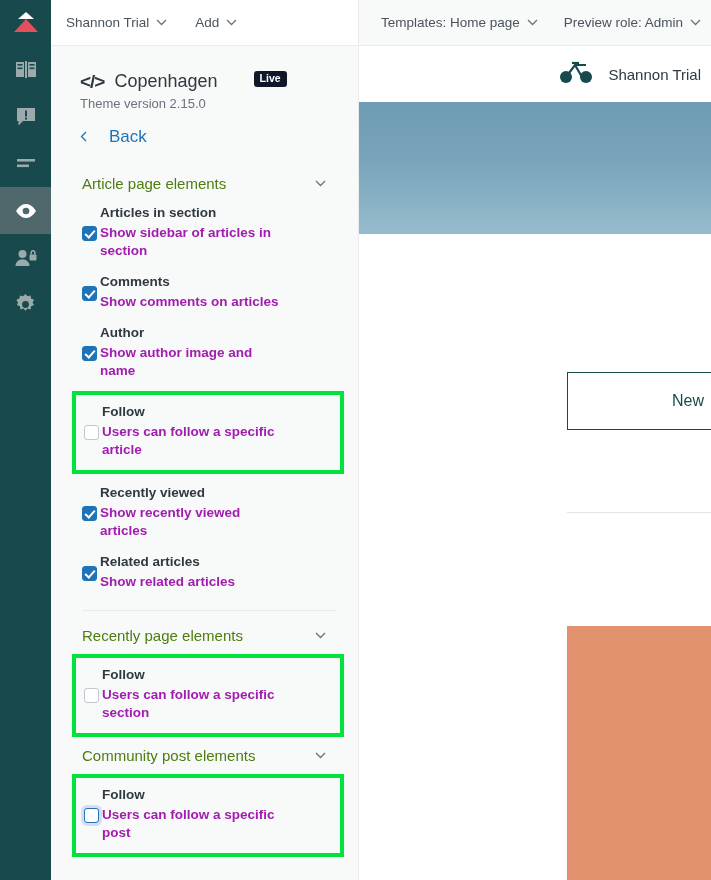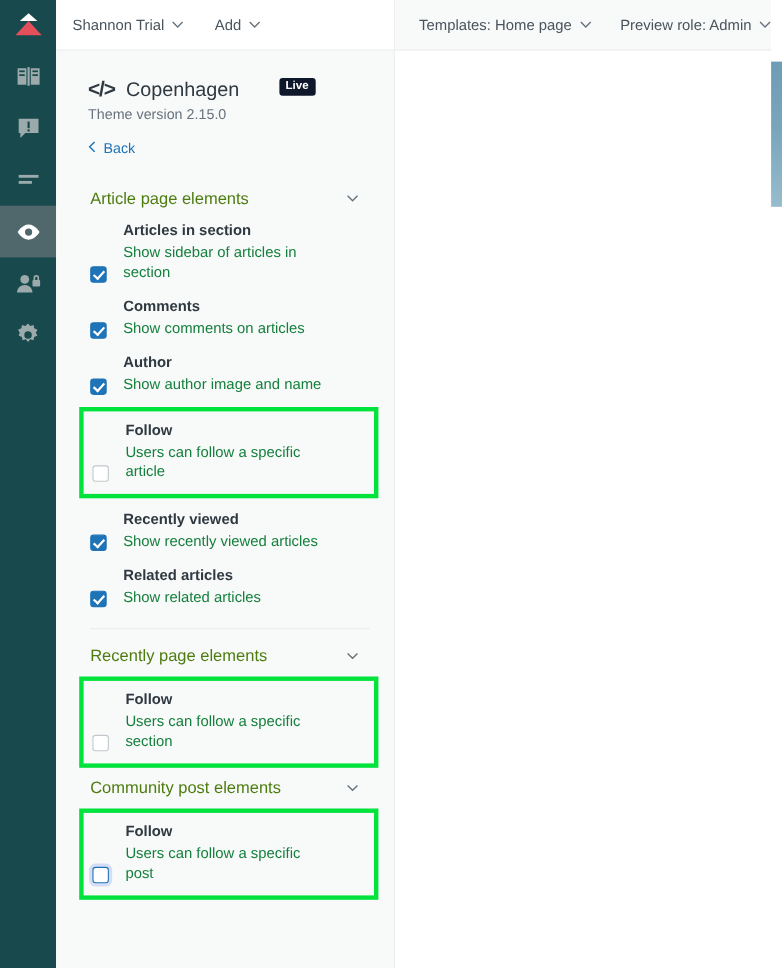--- a/index.html
+++ b/index.html
@@ -61,37 +61,37 @@
   .code-icon { color: #2F3941; font-size: 19px; font-weight: 700; line-height: 1; letter-spacing: -1px; }
   .theme-name { font-size: 18px; font-weight: 400; color: #2F3941; line-height: 1.1; }
   .badge-live {
     background: #0f172a; color: #fff;
     font-size: 10.5px; font-weight: 700;
     padding: 2px 6px 3px; border-radius: 3px;
     line-height: 1; position: relative; top: -3px; margin-left: 26px;
   }
   .theme-version { font-size: 13px; color: #68737D; margin-top: 4px; }
   .back-link {
-    margin-top: 16px; display: inline-flex; align-items: center; gap: 7px;
-    color: #1F73B7; font-size: 13px; cursor: pointer;
+    margin-top: 16px; display: inline-flex; align-items: center; gap: 22px;
+    color: #1F73B7; font-size: 17px; cursor: pointer;
   }
 
   .sections { padding: 0 20px 0 29px; margin-top: 22px; }
   .sec-header {
     display: flex; align-items: center; justify-content: space-between;
     padding: 6px 12px 6px 2px;
     cursor: pointer;
   }
   .sec-title { font-size: 15px; font-weight: 400; color: #4d7c0f; }
   .divider { height: 1px; background: #E9EBED; margin: 12px 2px 10px 2px; }
 
   .opt {
-    display: flex; gap: 15px;
+    display: flex; gap: 3px;
     padding: 7px 2px 7px 2px;
-    align-items: flex-end;
+    align-items: center;
   }
   .opt.hl {
     border: 4px solid #00E23C;
     padding: 9px 6px 11px 8px;
     margin: 4px -6px 4px -8px;
     background: #F8F9F9;
   }
   .cbx {
     width: 15px; height: 15px; flex: 0 0 15px;
     border-radius: 3px; margin-top: 2px;
@@ -104,24 +104,24 @@
     left: 4px; top: 1px; width: 4px; height: 8px;
     border: solid #fff; border-width: 0 2px 2px 0;
     transform: rotate(42deg);
   }
   .cbx.focus {
     box-shadow: 0 0 0 3px #D6DEF5;
     border-color: #1F73B7;
   }
   .opt-text { display: flex; flex-direction: column; gap: 2px; }
   .opt-label { font-size: 13.5px; font-weight: 700; color: #2F3941; line-height: 1.25; }
-  .opt-desc { font-size: 13.5px; font-weight: 400; color: #15803d; line-height: 1.34; max-width: 188px; }
+  .opt-desc { font-size: 13.5px; font-weight: 700; color: #a21caf; line-height: 1.34; max-width: 188px; }
 
   
-  .preview { flex: 1 1 auto; height: 880px; background: #fff; display: flex; flex-direction: row; overflow: hidden; }
+  .preview { flex: 1 1 auto; height: 880px; background: #fff; display: flex; flex-direction: column; overflow: hidden; }
   .preview-topbar {
     height: 46px; flex: 0 0 46px;
     background: #F8F9F9;
     border-bottom: 1px solid #E9EBED;
     display: flex; align-items: center; gap: 26px;
     padding-left: 22px;
   }
   .preview-stage { flex: 1 1 auto; background: #fff; position: relative; overflow: hidden; }
   .site-header {
     height: 56px; display: flex; align-items: center; justify-content: flex-end;

